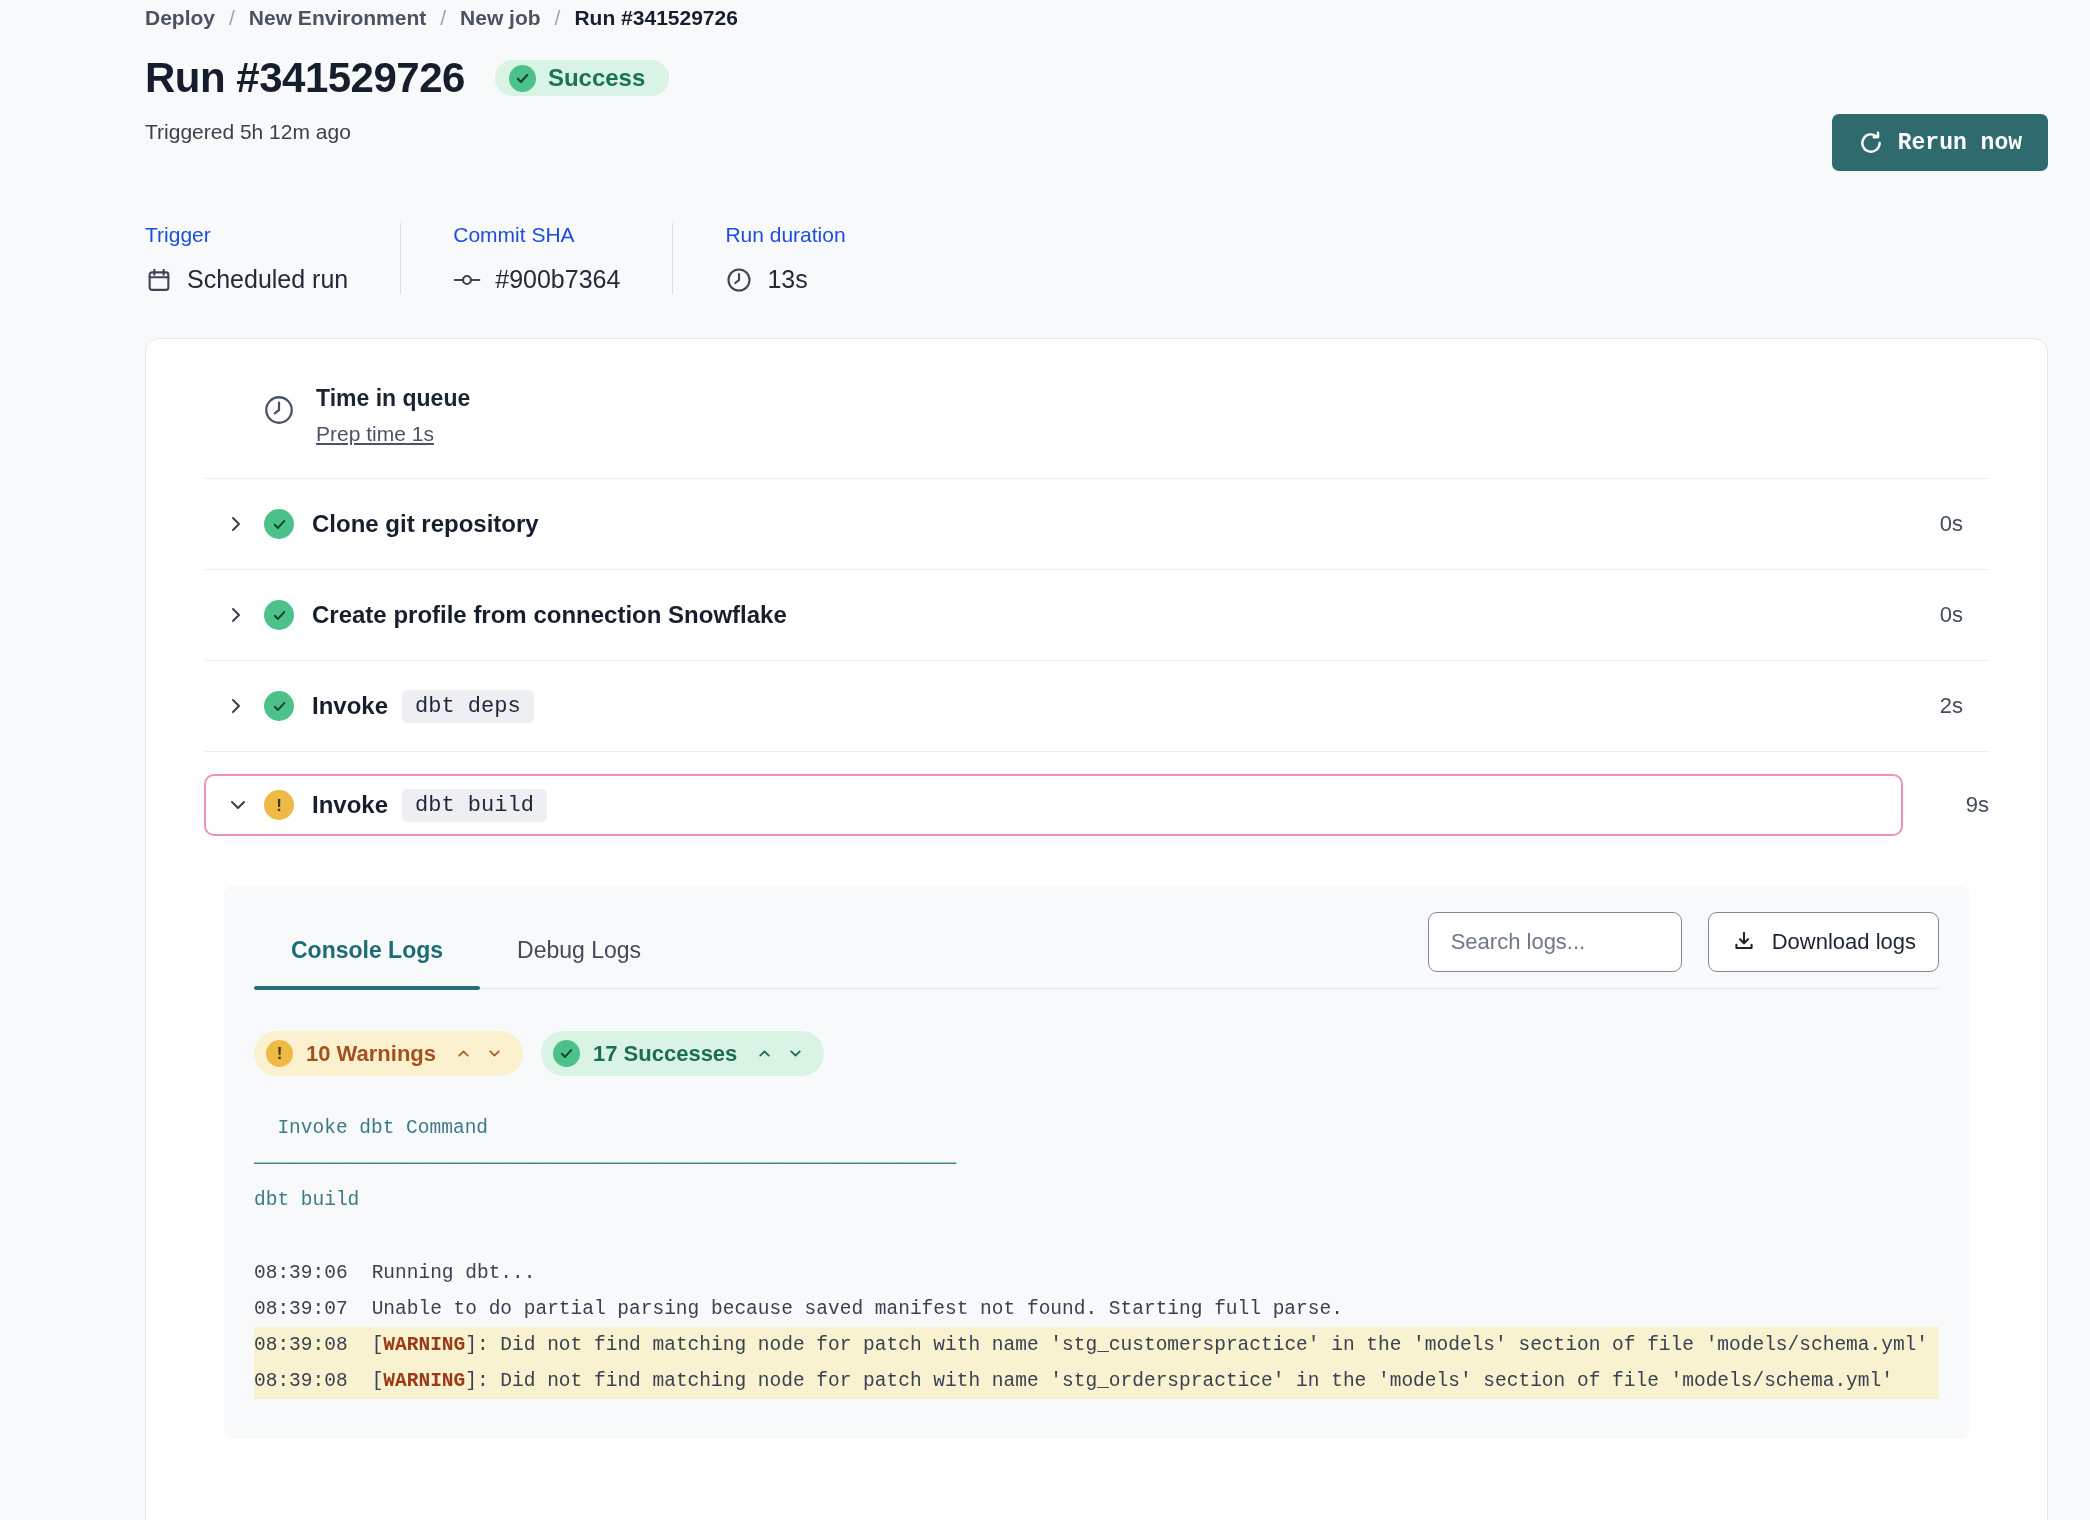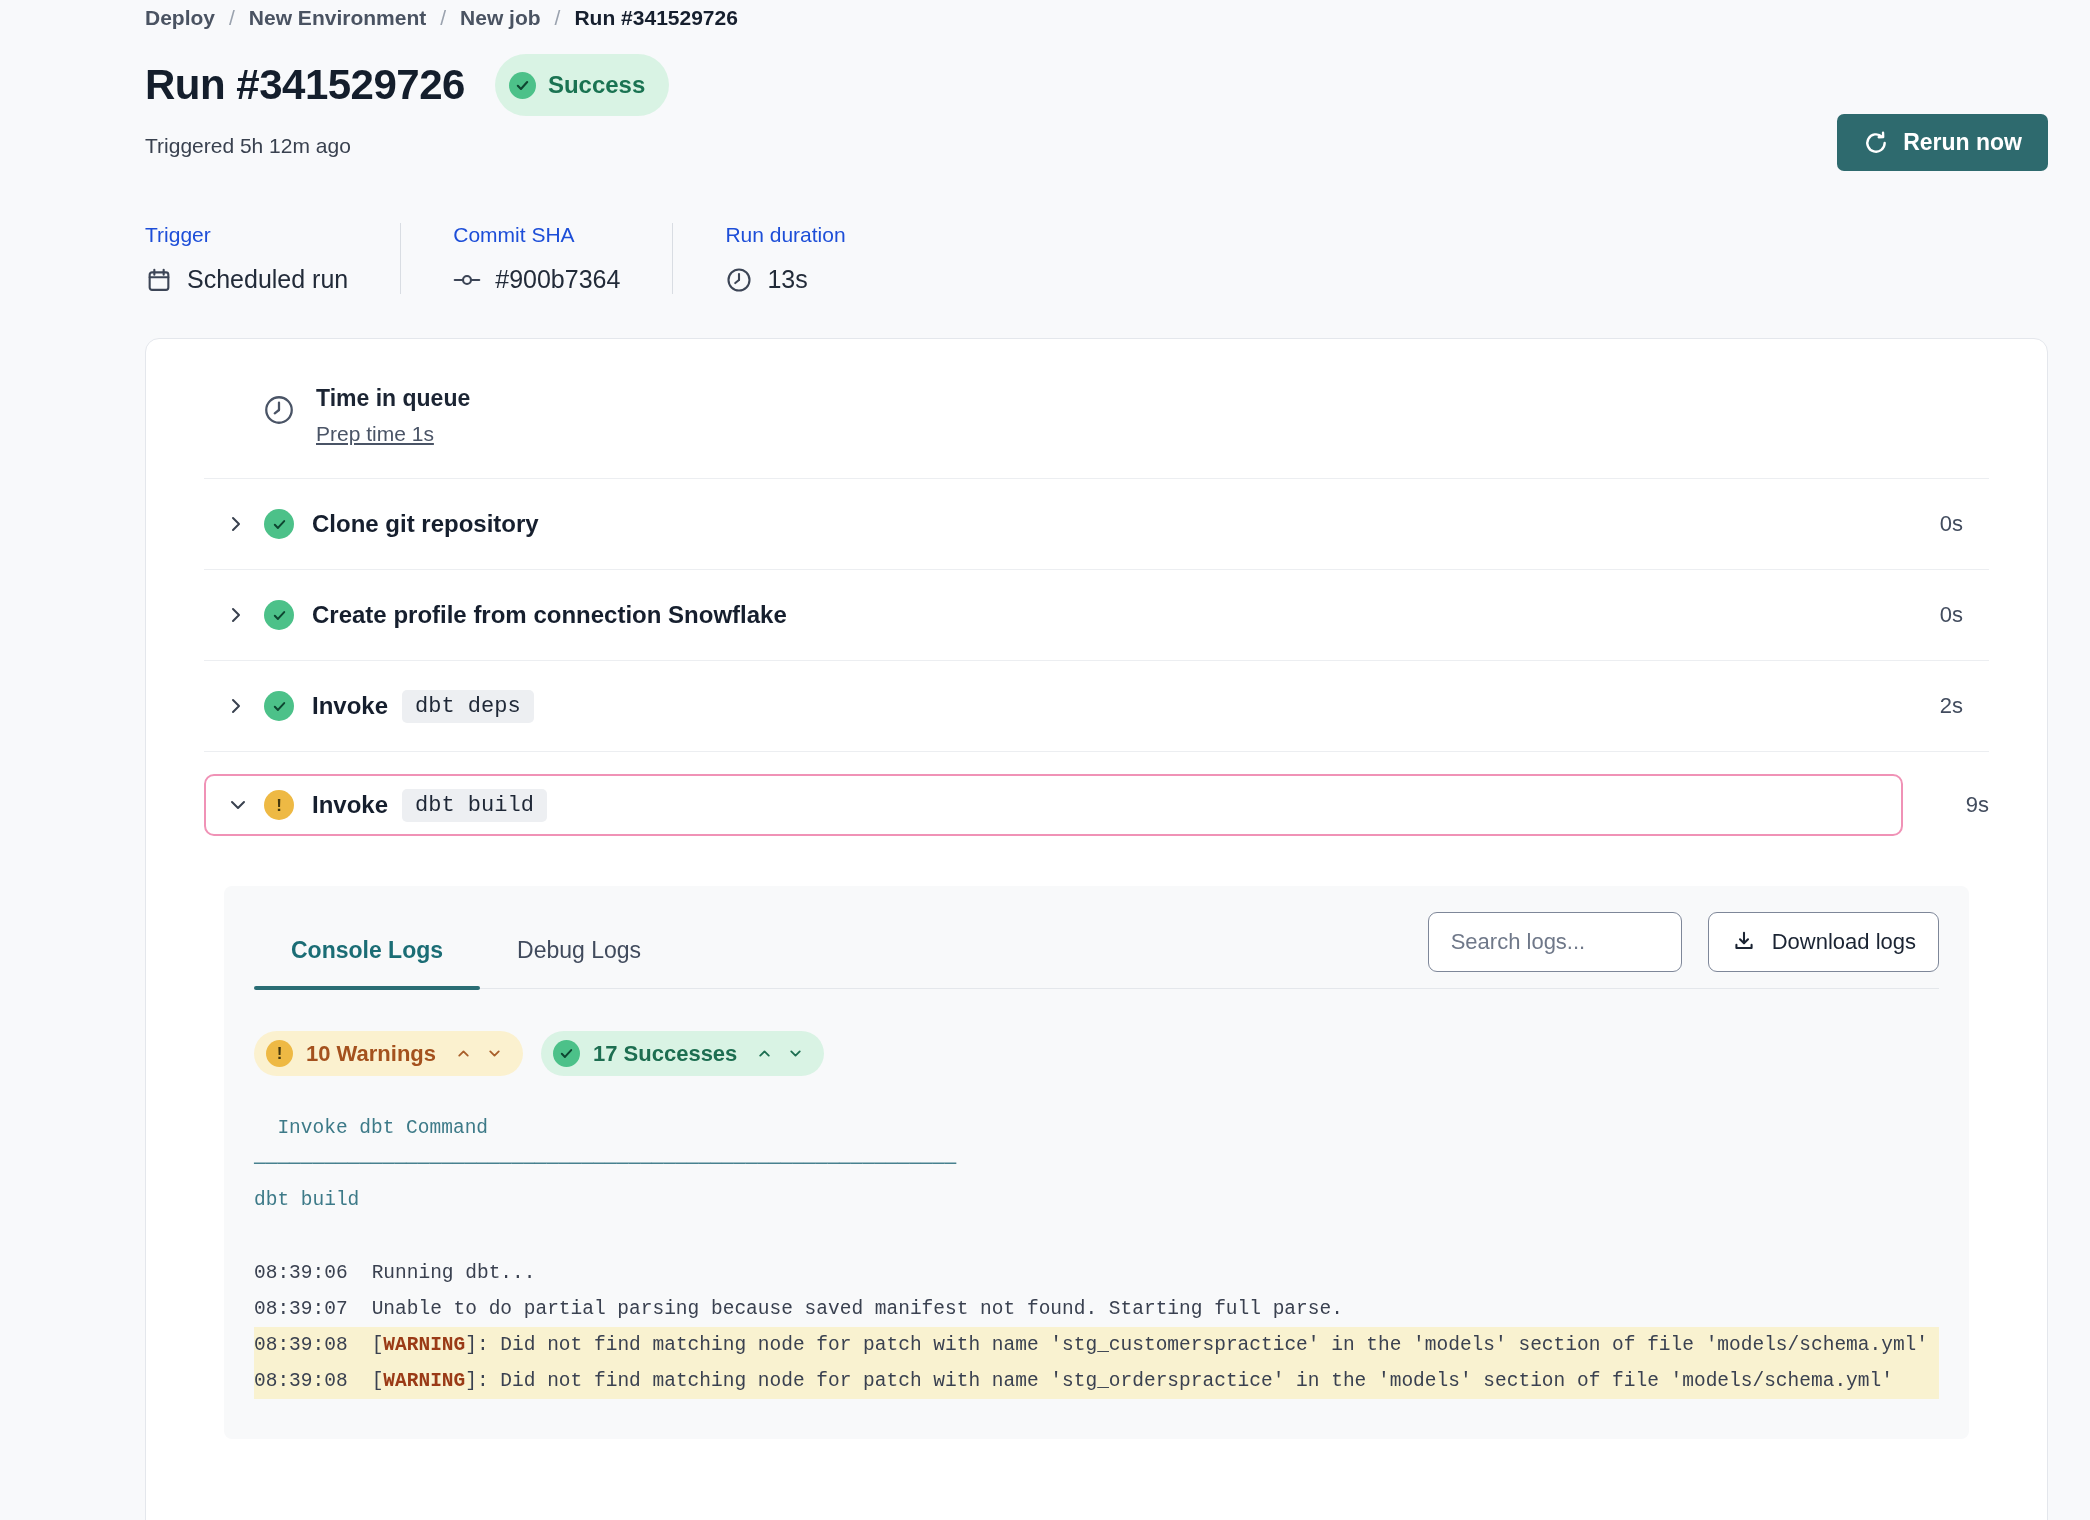--- a/index.html
+++ b/index.html
@@ -14,29 +14,29 @@
   
   .breadcrumb { display:flex; align-items:center; gap:14px; font-size:21px; font-weight:700; color:#4a5362; }
   .crumb { cursor:pointer; }
   .crumb.last { color:#161f2e; }
   .crumb-sep { color:#9aa2ae; font-weight:400; }
 
   
   .header-row { display:flex; justify-content:space-between; align-items:flex-start; margin-top:24px; }
   .title-line { display:flex; align-items:center; gap:30px; }
   h1.run-title { font-size:42px; font-weight:700; color:#141e2c; letter-spacing:-0.5px; }
-  .status-badge { display:flex; align-items:center; gap:12px; background:#d9f3e4; border-radius:999px; height:62px; padding:0 24px 0 14px; font-size:24px; font-weight:600; color:#1a7352; }
+  .status-badge { display:flex; align-items:center; gap:12px; background:#d9f3e4; border-radius:999px; height:36px; padding:0 24px 0 14px; font-size:24px; font-weight:600; color:#1a7352; }
   .circle-ic { width:27px; height:27px; border-radius:50%; display:flex; align-items:center; justify-content:center; flex:0 0 auto; }
   .circle-green { background:#4cc189; }
   .circle-amber { background:#eeb944; }
   .circle-ic svg { width:15px; height:15px; }
   .excl { font-size:17px; font-weight:700; color:#43370e; line-height:1; }
   .triggered { margin-top:18px; font-size:21px; color:#39414f; }
 
-  .rerun-btn { margin-top:60px; display:flex; align-items:center; gap:14px; background:#2e6a6e; color:#fff; border:none; border-radius:7px; height:57px; padding:0 26px; font-size:23px; font-weight:700; font-family:Liberation Sans, sans-serif; cursor:pointer; }
+  .rerun-btn { margin-top:60px; display:flex; align-items:center; gap:14px; background:#2e6a6e; color:#fff; border:none; border-radius:7px; height:57px; padding:0 26px; font-size:23px; font-weight:700; font-family:Liberation Mono, monospace; cursor:pointer; }
   .rerun-btn svg { width:26px; height:26px; }
 
   
   .meta-row { display:flex; margin-top:52px; }
   .meta-col { padding-right:52px; }
   .meta-col + .meta-col { border-left:1px solid #d9dde3; padding-left:52px; }
   .meta-label { font-size:21px; color:#1d4ed8; }
   .meta-value { display:flex; align-items:center; gap:14px; margin-top:18px; font-size:25px; color:#222b39; }
   .meta-value svg { width:28px; height:28px; stroke:#3c4556; }
 

